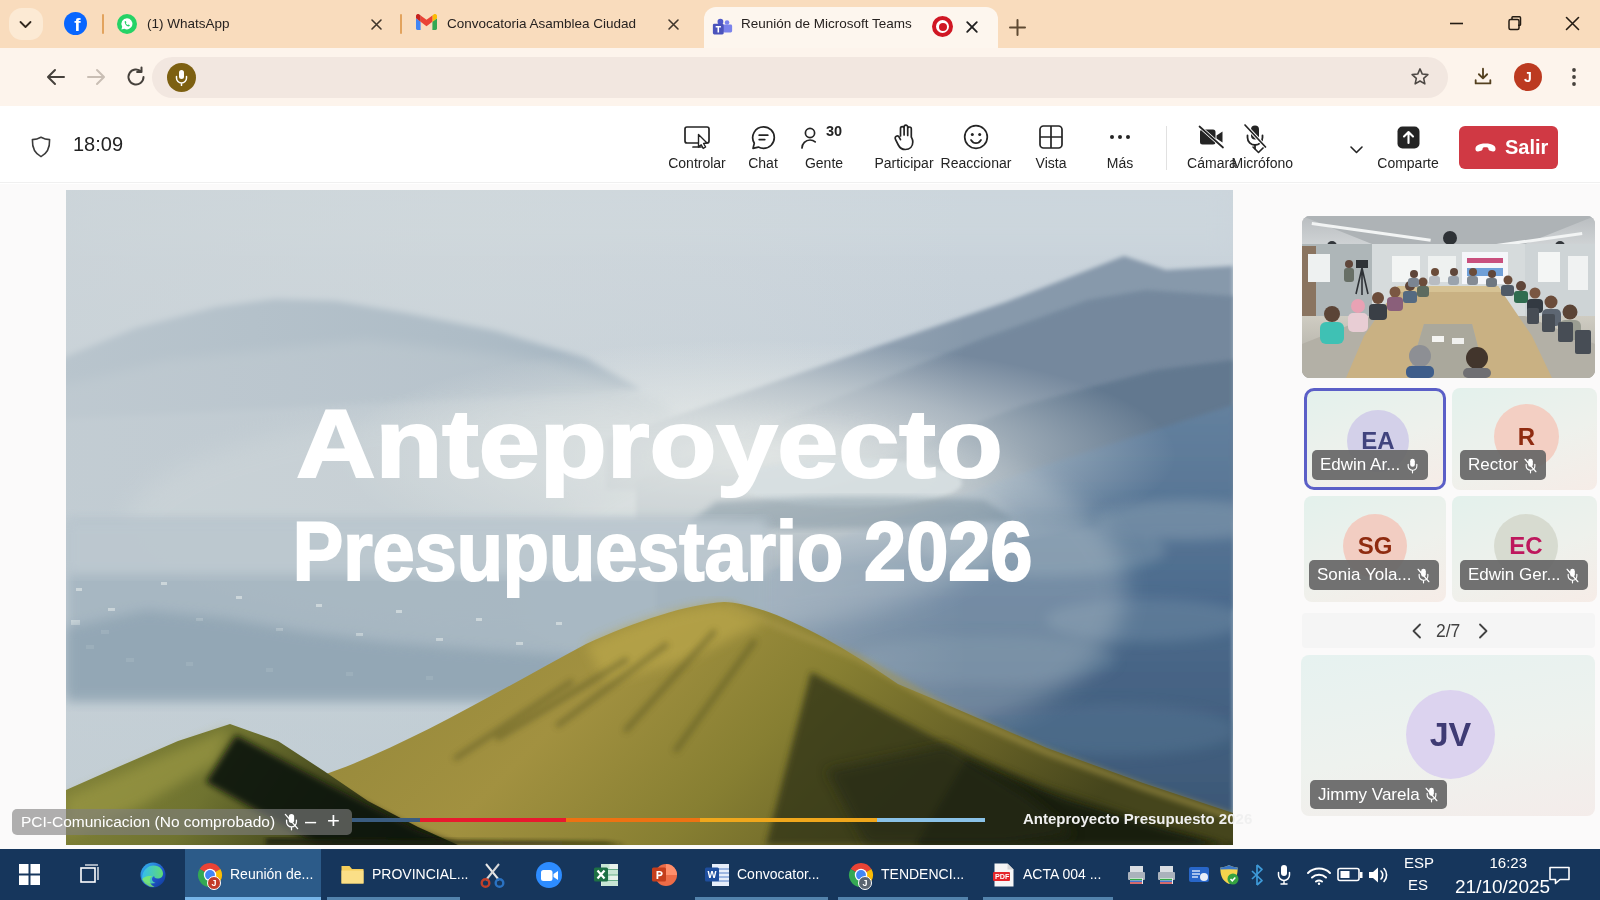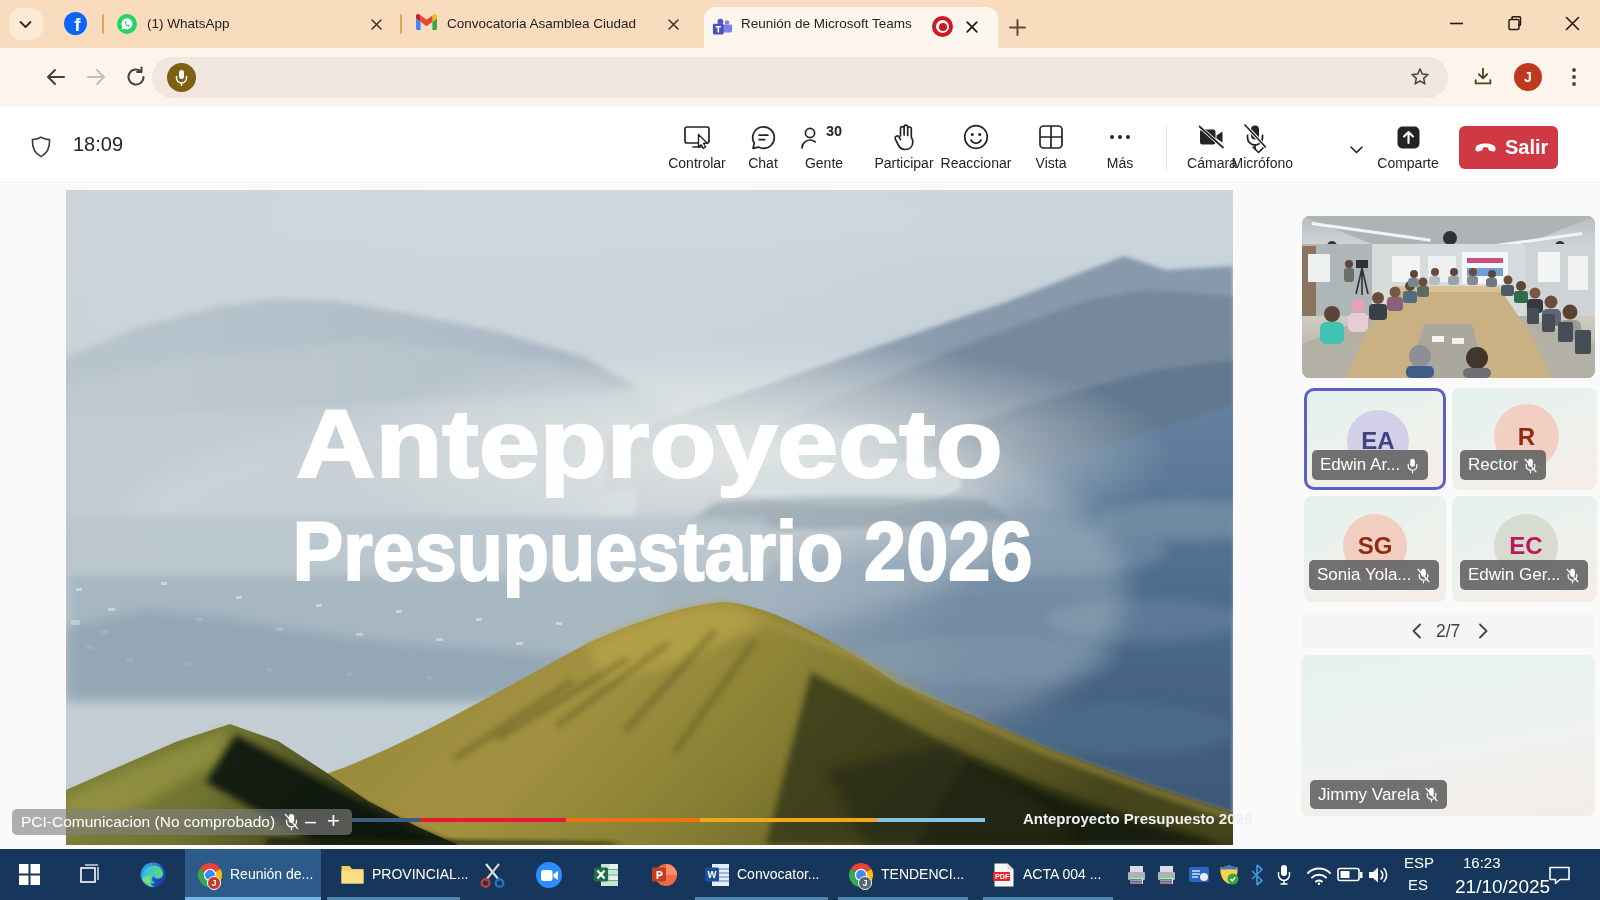--- a/index.html
+++ b/index.html
@@ -557,20 +557,21 @@
       <div class="abs" style="left:1302px;top:429px;width:293px;height:35px;background:#f5f5f5;border-radius:4px;"></div>
       <svg class="abs" style="left:1410px;top:438px" width="14" height="18" viewBox="0 0 14 18">
           <path d="M10 2.5 L3.5 9 L10 15.5" stroke="#424242" stroke-width="1.8" fill="none" stroke-linecap="round" stroke-linejoin="round"></path>
         </svg>
       <div class="abs" style="left:1436px;top:437px;font-size:17.5px;color:#424242;">2/7</div>
       <svg class="abs" style="left:1476px;top:438px" width="14" height="18" viewBox="0 0 14 18">
           <path d="M4 2.5 L10.5 9 L4 15.5" stroke="#424242" stroke-width="1.8" fill="none" stroke-linecap="round" stroke-linejoin="round"></path>
         </svg>
 
       <div class="tile" style="left:1301px;top:471px;width:294px;height:161px;background:linear-gradient(170deg,#e6f2f0 0%, #eef2ee 55%, #f4ecea 100%);">
+        <div class="avacircle" style="left:105px;top:35px;width:89px;height:89px;background:#dcd3ef;color:#3f3b74;font-size:34px;">JV</div>
         <div class="namepill" style="left:9px;top:125px;height:29px;font-size:17px;">Jimmy Varela&nbsp;
           <svg width="15" height="19" viewBox="0 0 18 20">
               <rect x="6.2" y="2" width="5.6" height="9.5" rx="2.8" fill="#fff"></rect>
               <path d="M3.8 8.5 v2 a5.2 5.2 0 0 0 10.4 0 v-2 M9 16.5 v2.3" stroke="#fff" stroke-width="1.4" fill="none" stroke-linecap="round"></path>
               <path d="M2.5 2.5 L15.5 17.5" stroke="#fff" stroke-width="1.4" stroke-linecap="round"></path>
             </svg>
         </div>
       </div>
     </div>
   </div>
@@ -731,21 +732,21 @@
         <rect x="3.5" y="4" width="9" height="7" fill="#fff"></rect>
       </svg>
     <svg class="abs" style="left:1367px;top:15px" width="24" height="22" viewBox="0 0 24 22">
         <path d="M2 8 h4 l5-4.5 v15 L6 14 H2z" fill="#fff"></path>
         <path d="M14 7 a5.5 5.5 0 0 1 0 8 M17 4.5 a9.5 9.5 0 0 1 0 13" stroke="#fff" stroke-width="1.6" fill="none" stroke-linecap="round"></path>
       </svg>
 
     <div class="abs tklbl" style="left:1404px;top:5px;font-size:15px;">ESP</div>
     <div class="abs tklbl" style="left:1408px;top:27px;font-size:15px;">ES</div>
 
-    <div class="abs tklbl" style="left:1463px;top:5px;font-size:15px;width:64px;text-align:left;">16:23</div>
+    <div class="abs tklbl" style="left:1463px;top:5px;font-size:15px;width:64px;text-align:right;">16:23</div>
     <div class="abs tklbl" style="left:1455px;top:27px;font-size:19px;width:80px;text-align:right;">21/10/2025</div>
 
     <svg class="abs" style="left:1548px;top:16px" width="23" height="20" viewBox="0 0 23 20">
         <path d="M2 2.5 h19 v12 h-9 l-4.5 4 v-4 H2z" fill="none" stroke="#fff" stroke-width="1.6" stroke-linejoin="round"></path>
       </svg>
   </div>
 
 </div>
 
 </body></html>

